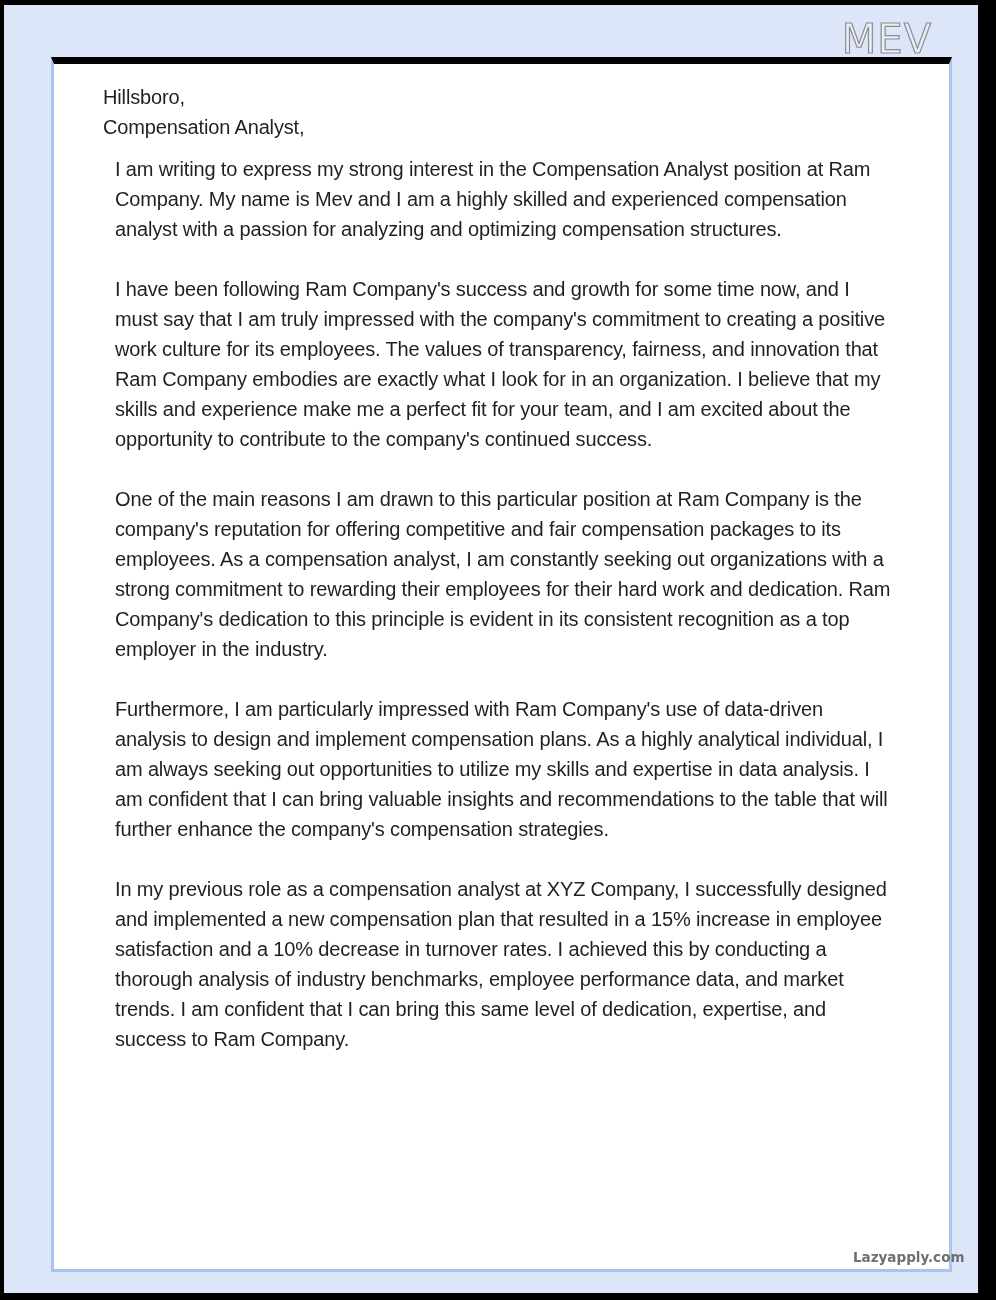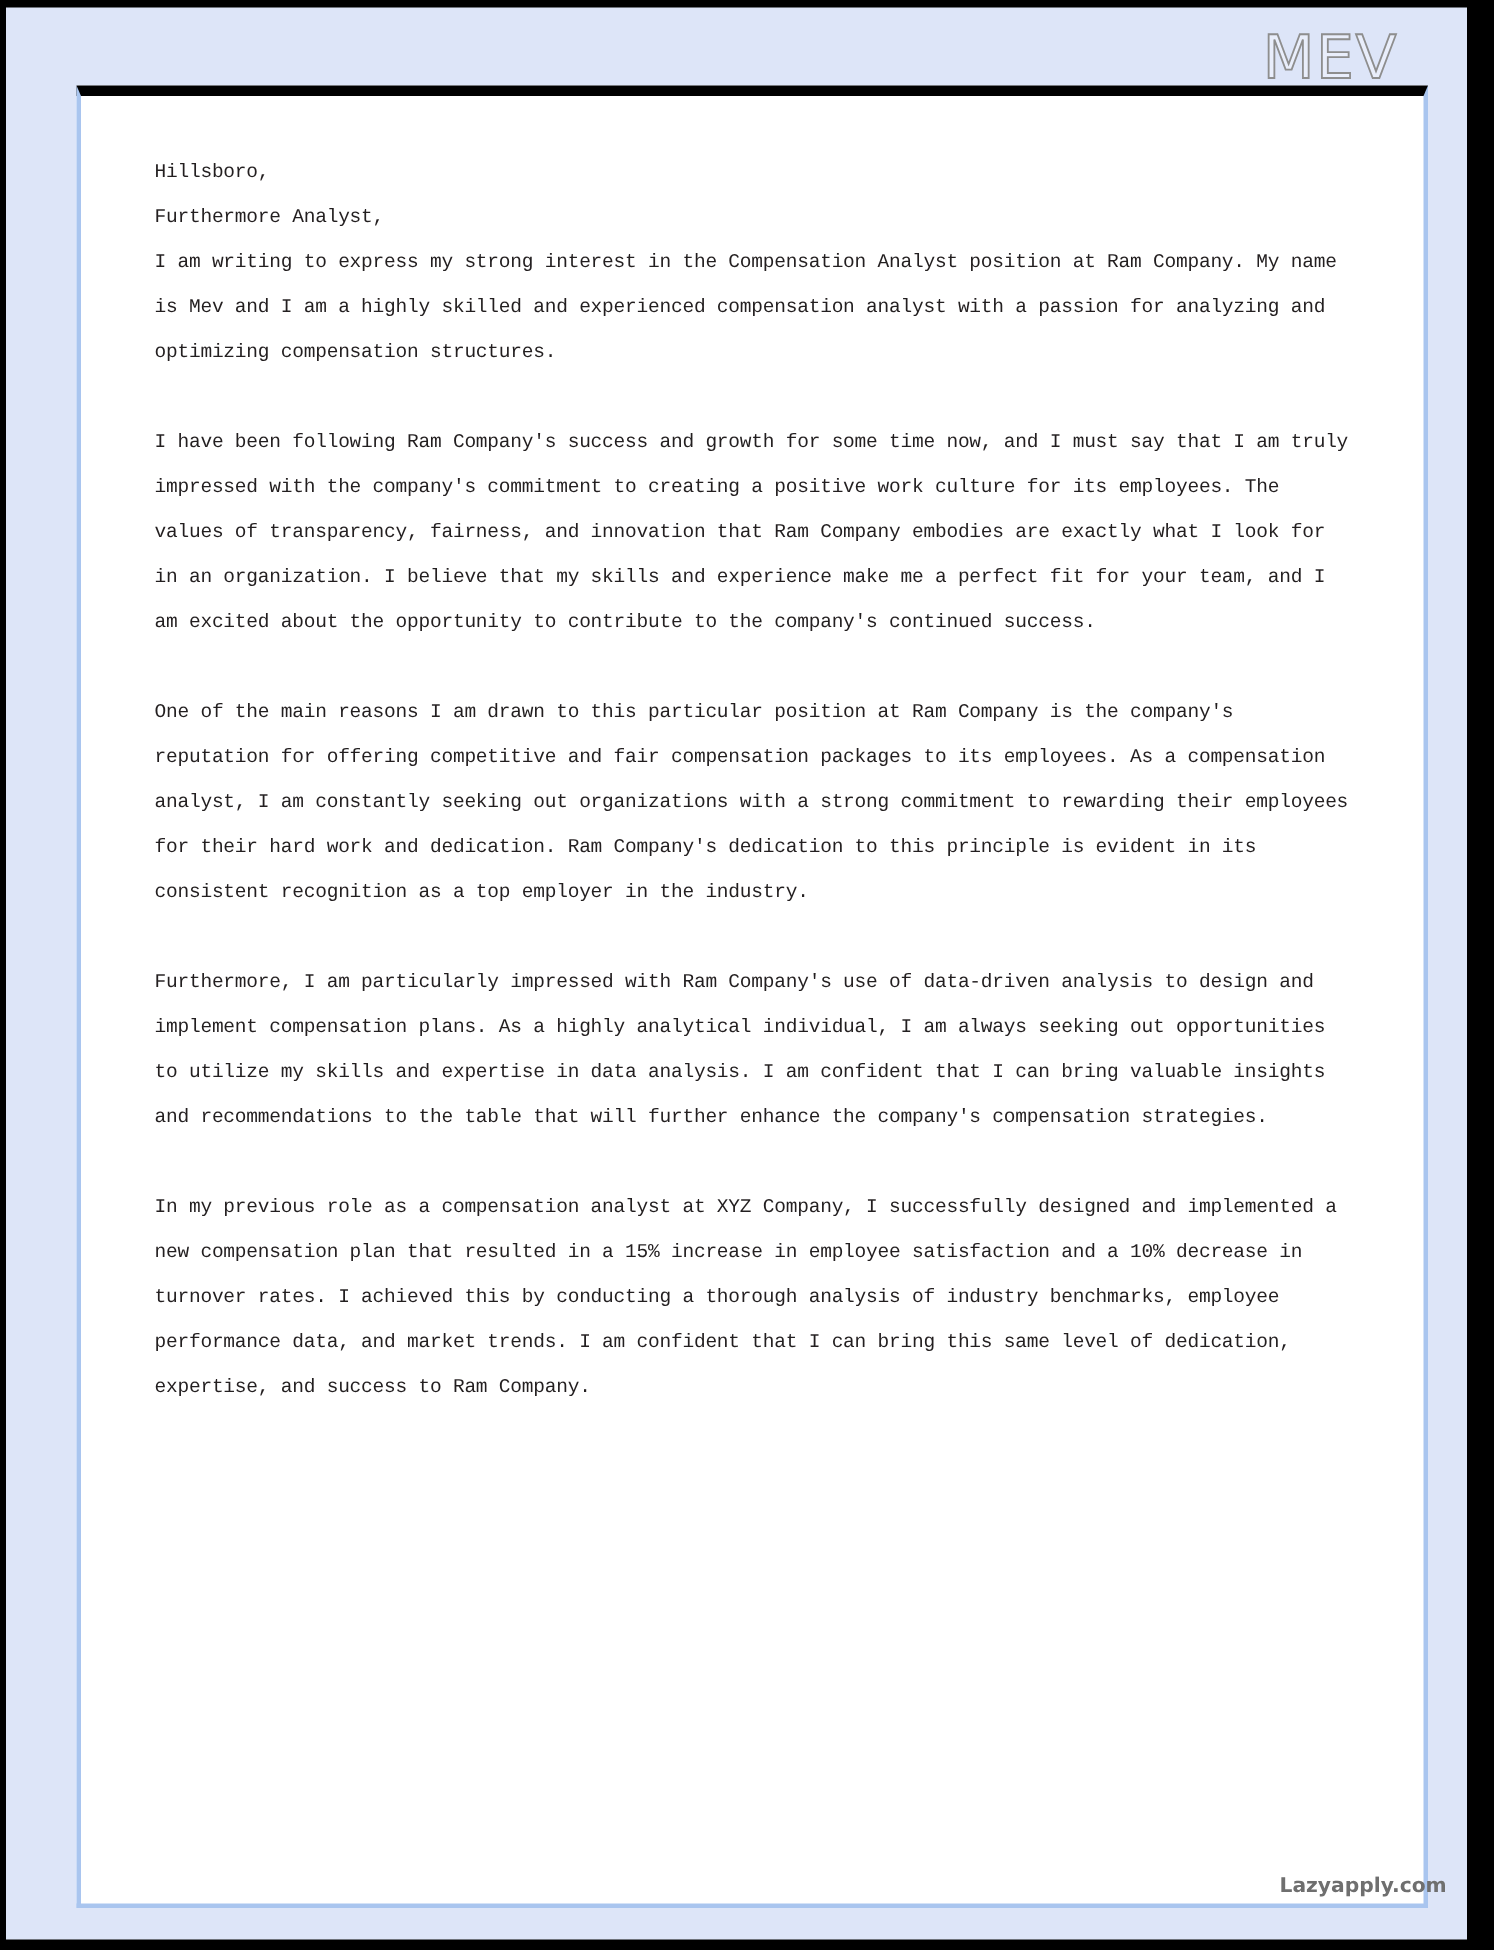--- a/index.html
+++ b/index.html
@@ -63,35 +63,35 @@
     border-left: 3px solid #a9c5ef;
     border-right: 3px solid #a9c5ef;
     border-bottom: 3px solid #a9c5ef;
     box-sizing: border-box;
     overflow: visible;
   }
 
   .doc-body {
     position: absolute;
     left: 99px;
-    top: 95px;
+    top: 77px;
     width: 800px;
-    font-size: 13px;
+    font-size: 20px;
     line-height: 30px;
     color: #231f20;
-    font-family: Liberation Mono, monospace;
+    font-family: Liberation Sans, sans-serif;
     letter-spacing: -0.15px;
   }
 
   .addr-line {
     white-space: nowrap;
   }
 
   .para {
-    margin: 0;
+    margin: 12px;
     padding: 0;
   }
 
   .para + .para,
   .addr-block + .salutation,
   .salutation + .para {
     margin-top: 30px;
   }
 
   
@@ -114,21 +114,21 @@
   <div class="page-bg">
 
     <div class="brand">MEV</div>
 
     <div class="doc-sheet"></div>
 
     <div class="doc-body">
 
       <div class="addr-block">
         <div class="addr-line">Hillsboro,</div>
-        <div class="addr-line">Furthermore Analyst,</div>
+        <div class="addr-line">Compensation Analyst,</div>
       </div>
 
 
       <p class="para">I am writing to express my strong interest in the Compensation Analyst position at Ram Company. My name is Mev and I am a highly skilled and experienced compensation analyst with a passion for analyzing and optimizing compensation structures.</p>
       <p class="para">I have been following Ram Company's success and growth for some time now, and I must say that I am truly impressed with the company's commitment to creating a positive work culture for its employees. The values of transparency, fairness, and innovation that Ram Company embodies are exactly what I look for in an organization. I believe that my skills and experience make me a perfect fit for your team, and I am excited about the opportunity to contribute to the company's continued success.</p>
       <p class="para">One of the main reasons I am drawn to this particular position at Ram Company is the company's reputation for offering competitive and fair compensation packages to its employees. As a compensation analyst, I am constantly seeking out organizations with a strong commitment to rewarding their employees for their hard work and dedication. Ram Company's dedication to this principle is evident in its consistent recognition as a top employer in the industry.</p>
       <p class="para">Furthermore, I am particularly impressed with Ram Company's use of data-driven analysis to design and implement compensation plans. As a highly analytical individual, I am always seeking out opportunities to utilize my skills and expertise in data analysis. I am confident that I can bring valuable insights and recommendations to the table that will further enhance the company's compensation strategies.</p>
       <p class="para">In my previous role as a compensation analyst at XYZ Company, I successfully designed and implemented a new compensation plan that resulted in a 15% increase in employee satisfaction and a 10% decrease in turnover rates. I achieved this by conducting a thorough analysis of industry benchmarks, employee performance data, and market trends. I am confident that I can bring this same level of dedication, expertise, and success to Ram Company.</p>
 
     </div>

